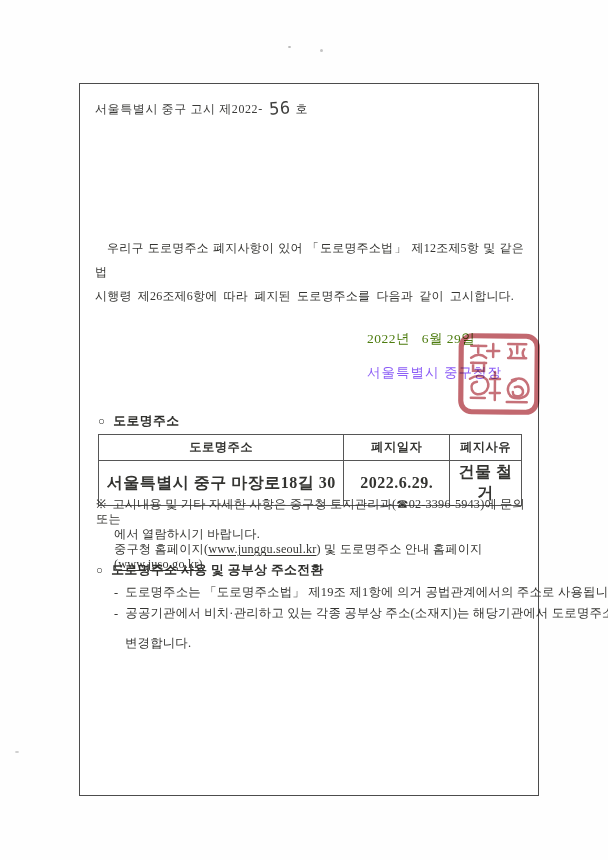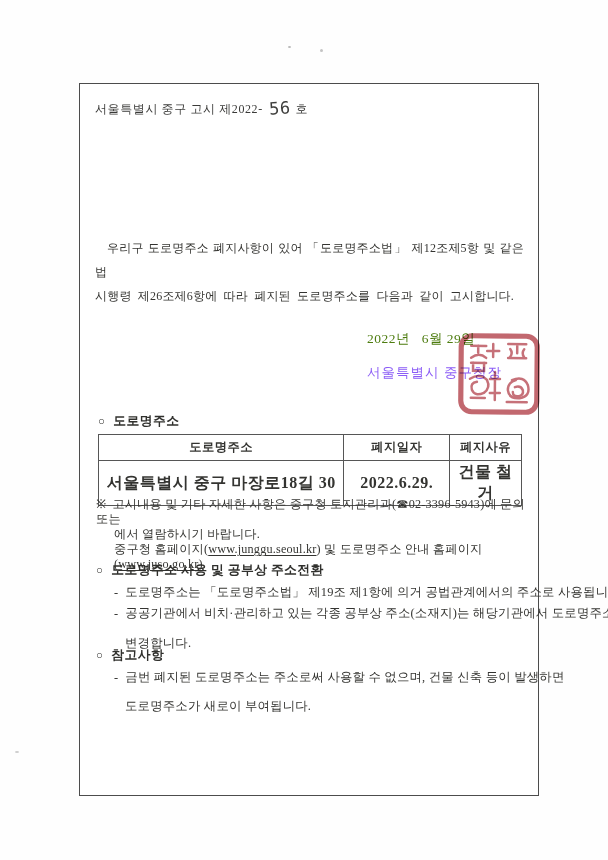--- a/index.html
+++ b/index.html
@@ -182,20 +182,15 @@
       <div class="cont"><span>중구청 홈페이지(</span><span class="url">www.junggu.seoul.kr</span><span>) 및 도로명주소 안내 홈페이지(</span><span class="url">www.juso.go.kr</span><span>)</span></div>
     </div>
 
     <div class="sec-block usage-block">
       <div class="sec-heading"><span class="circle-marker">○</span><span>도로명주소 사용 및 공부상 주소전환</span></div>
       <div class="bullet-line"><span class="dash-marker">-</span><span>도로명주소는 「도로명주소법」 제19조 제1항에 의거 공법관계에서의 주소로 사용됩니다.</span></div>
       <div class="bullet-line"><span class="dash-marker">-</span><span>공공기관에서 비치·관리하고 있는 각종 공부상 주소(소재지)는 해당기관에서 도로명주소로</span></div>
       <div class="bullet-cont">변경합니다.</div>
     </div>
 
-    <div class="sec-block ref-block">
-      <div class="sec-heading"><span class="circle-marker">○</span><span>참고사항</span></div>
-      <div class="bullet-line"><span class="dash-marker">-</span><span>금번 폐지된 도로명주소는 주소로써 사용할 수 없으며, 건물 신축 등이 발생하면</span></div>
-      <div class="bullet-cont">도로명주소가 새로이 부여됩니다.</div>
-    </div>
 
   </div>
 </div>
 
 </body></html>

